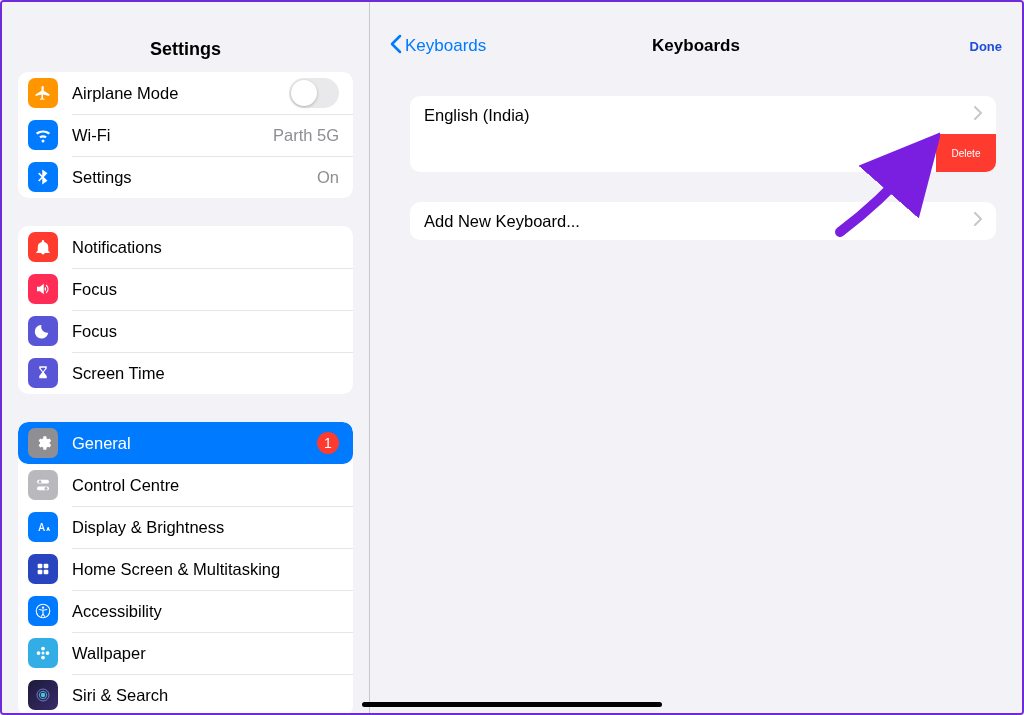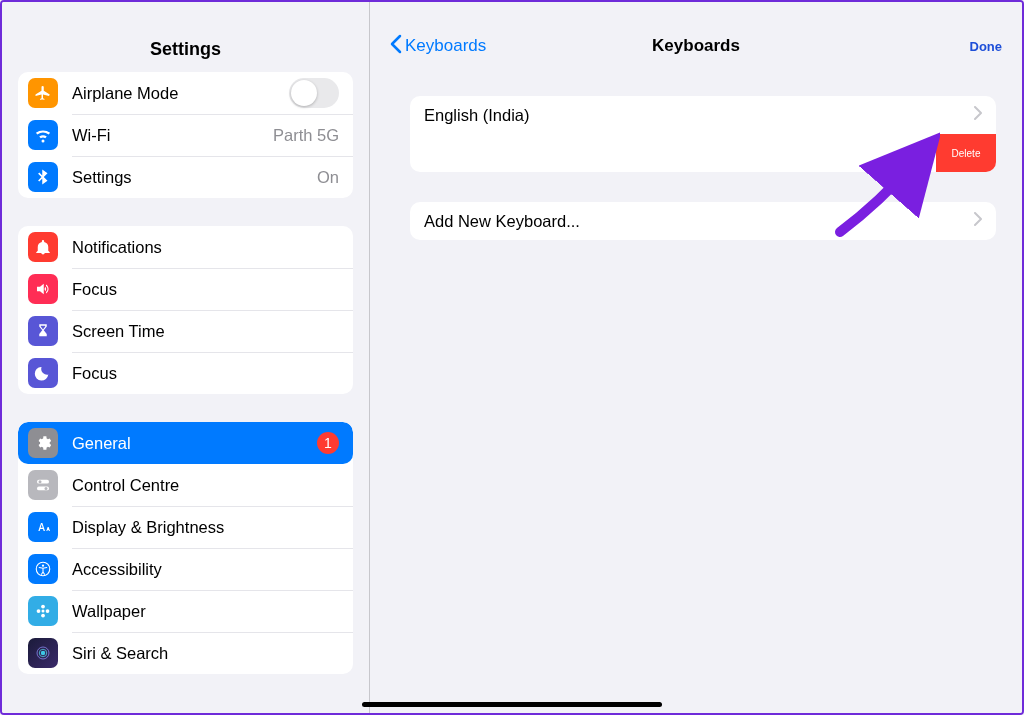--- a/index.html
+++ b/index.html
@@ -156,32 +156,32 @@
             <span class="icon-wrap bg-pink">
               <svg viewBox="0 0 24 24" fill="#fff">
                   <path d="M4 9v6h4l5 4V5L8 9zm10 3a3 3 0 002 2.8V9.2A3 3 0 0014 12zm2-6v2a5 5 0 010 8v2a7 7 0 000-12z"></path>
                 </svg>
             </span>
             <span class="label">Focus</span>
           </div>
           <div class="row">
             <span class="icon-wrap bg-indigo">
               <svg viewBox="0 0 24 24" fill="#fff">
+                  <path d="M20 14A8 8 0 0110 4a8.3 8.3 0 00-.5 0 9 9 0 109.5 10z"></path>
+                </svg>
+            </span>
+            <span class="label">Focus</span>
+          </div>
+          <div class="row">
+            <span class="icon-wrap bg-indigo">
+              <svg viewBox="0 0 24 24" fill="#fff">
                   <path d="M7 3h10v3l-4 5 4 5v3H7v-3l4-5-4-5zm2 2v1l3 4 3-4V5z"></path>
                 </svg>
             </span>
             <span class="label">Screen Time</span>
-          </div>
-          <div class="row">
-            <span class="icon-wrap bg-indigo">
-              <svg viewBox="0 0 24 24" fill="#fff">
-                  <path d="M20 14A8 8 0 0110 4a8.3 8.3 0 00-.5 0 9 9 0 109.5 10z"></path>
-                </svg>
-            </span>
-            <span class="label">Focus</span>
           </div>
         </div>
 
         <div class="group">
           <div class="row selected">
             <span class="icon-wrap">
               <svg viewBox="0 0 24 24" fill="#fff">
                   <path d="M12 8a4 4 0 100 8 4 4 0 000-8zm9 4a7 7 0 00-.1-1l2-1.6-2-3.4-2.4.9a7 7 0 00-1.7-1L16.5 3h-4l-.3 2.9a7 7 0 00-1.7 1l-2.4-.9-2 3.4 2 1.6a7 7 0 000 2l-2 1.6 2 3.4 2.4-.9a7 7 0 001.7 1l.3 2.9h4l.3-2.9a7 7 0 001.7-1l2.4.9 2-3.4-2-1.6c.1-.3.1-.7.1-1z"></path>
                 </svg>
             </span>
@@ -199,20 +199,31 @@
             </span>
             <span class="label">Control Centre</span>
           </div>
           <div class="row">
             <span class="icon-wrap bg-blue small">
               <svg viewBox="0 0 24 24" fill="#fff">
                   <path d="M5 18l4-12h2l4 12h-2l-1-3H8l-1 3zm3.5-5h3L10 8zM17 18l2-6h1.5l2 6h-1.3l-.4-1.2h-2.1l-.4 1.2z"></path>
                 </svg>
             </span>
             <span class="label">Display &amp; Brightness</span>
+          </div>
+          <div class="row">
+            <span class="icon-wrap bg-darkblue small">
+              <svg viewBox="0 0 24 24" fill="#fff">
+                  <rect x="4" y="4" width="7" height="7" rx="1.5"></rect>
+                  <rect x="13" y="4" width="7" height="7" rx="1.5"></rect>
+                  <rect x="4" y="13" width="7" height="7" rx="1.5"></rect>
+                  <rect x="13" y="13" width="7" height="7" rx="1.5"></rect>
+                </svg>
+            </span>
+            <span class="label">Home Screen &amp; Multitasking</span>
           </div>
           <div class="row">
             <span class="icon-wrap bg-blue">
               <svg viewBox="0 0 24 24" fill="none" stroke="#fff" stroke-width="1.5">
                   <circle cx="12" cy="12" r="9"></circle>
                   <circle cx="12" cy="7.5" r="1.5" fill="#fff" stroke="none"></circle>
                   <path d="M7 10l5 1 5-1M12 11v5m-2 3l2-3 2 3" stroke-linecap="round"></path>
                 </svg>
             </span>
             <span class="label">Accessibility</span>

